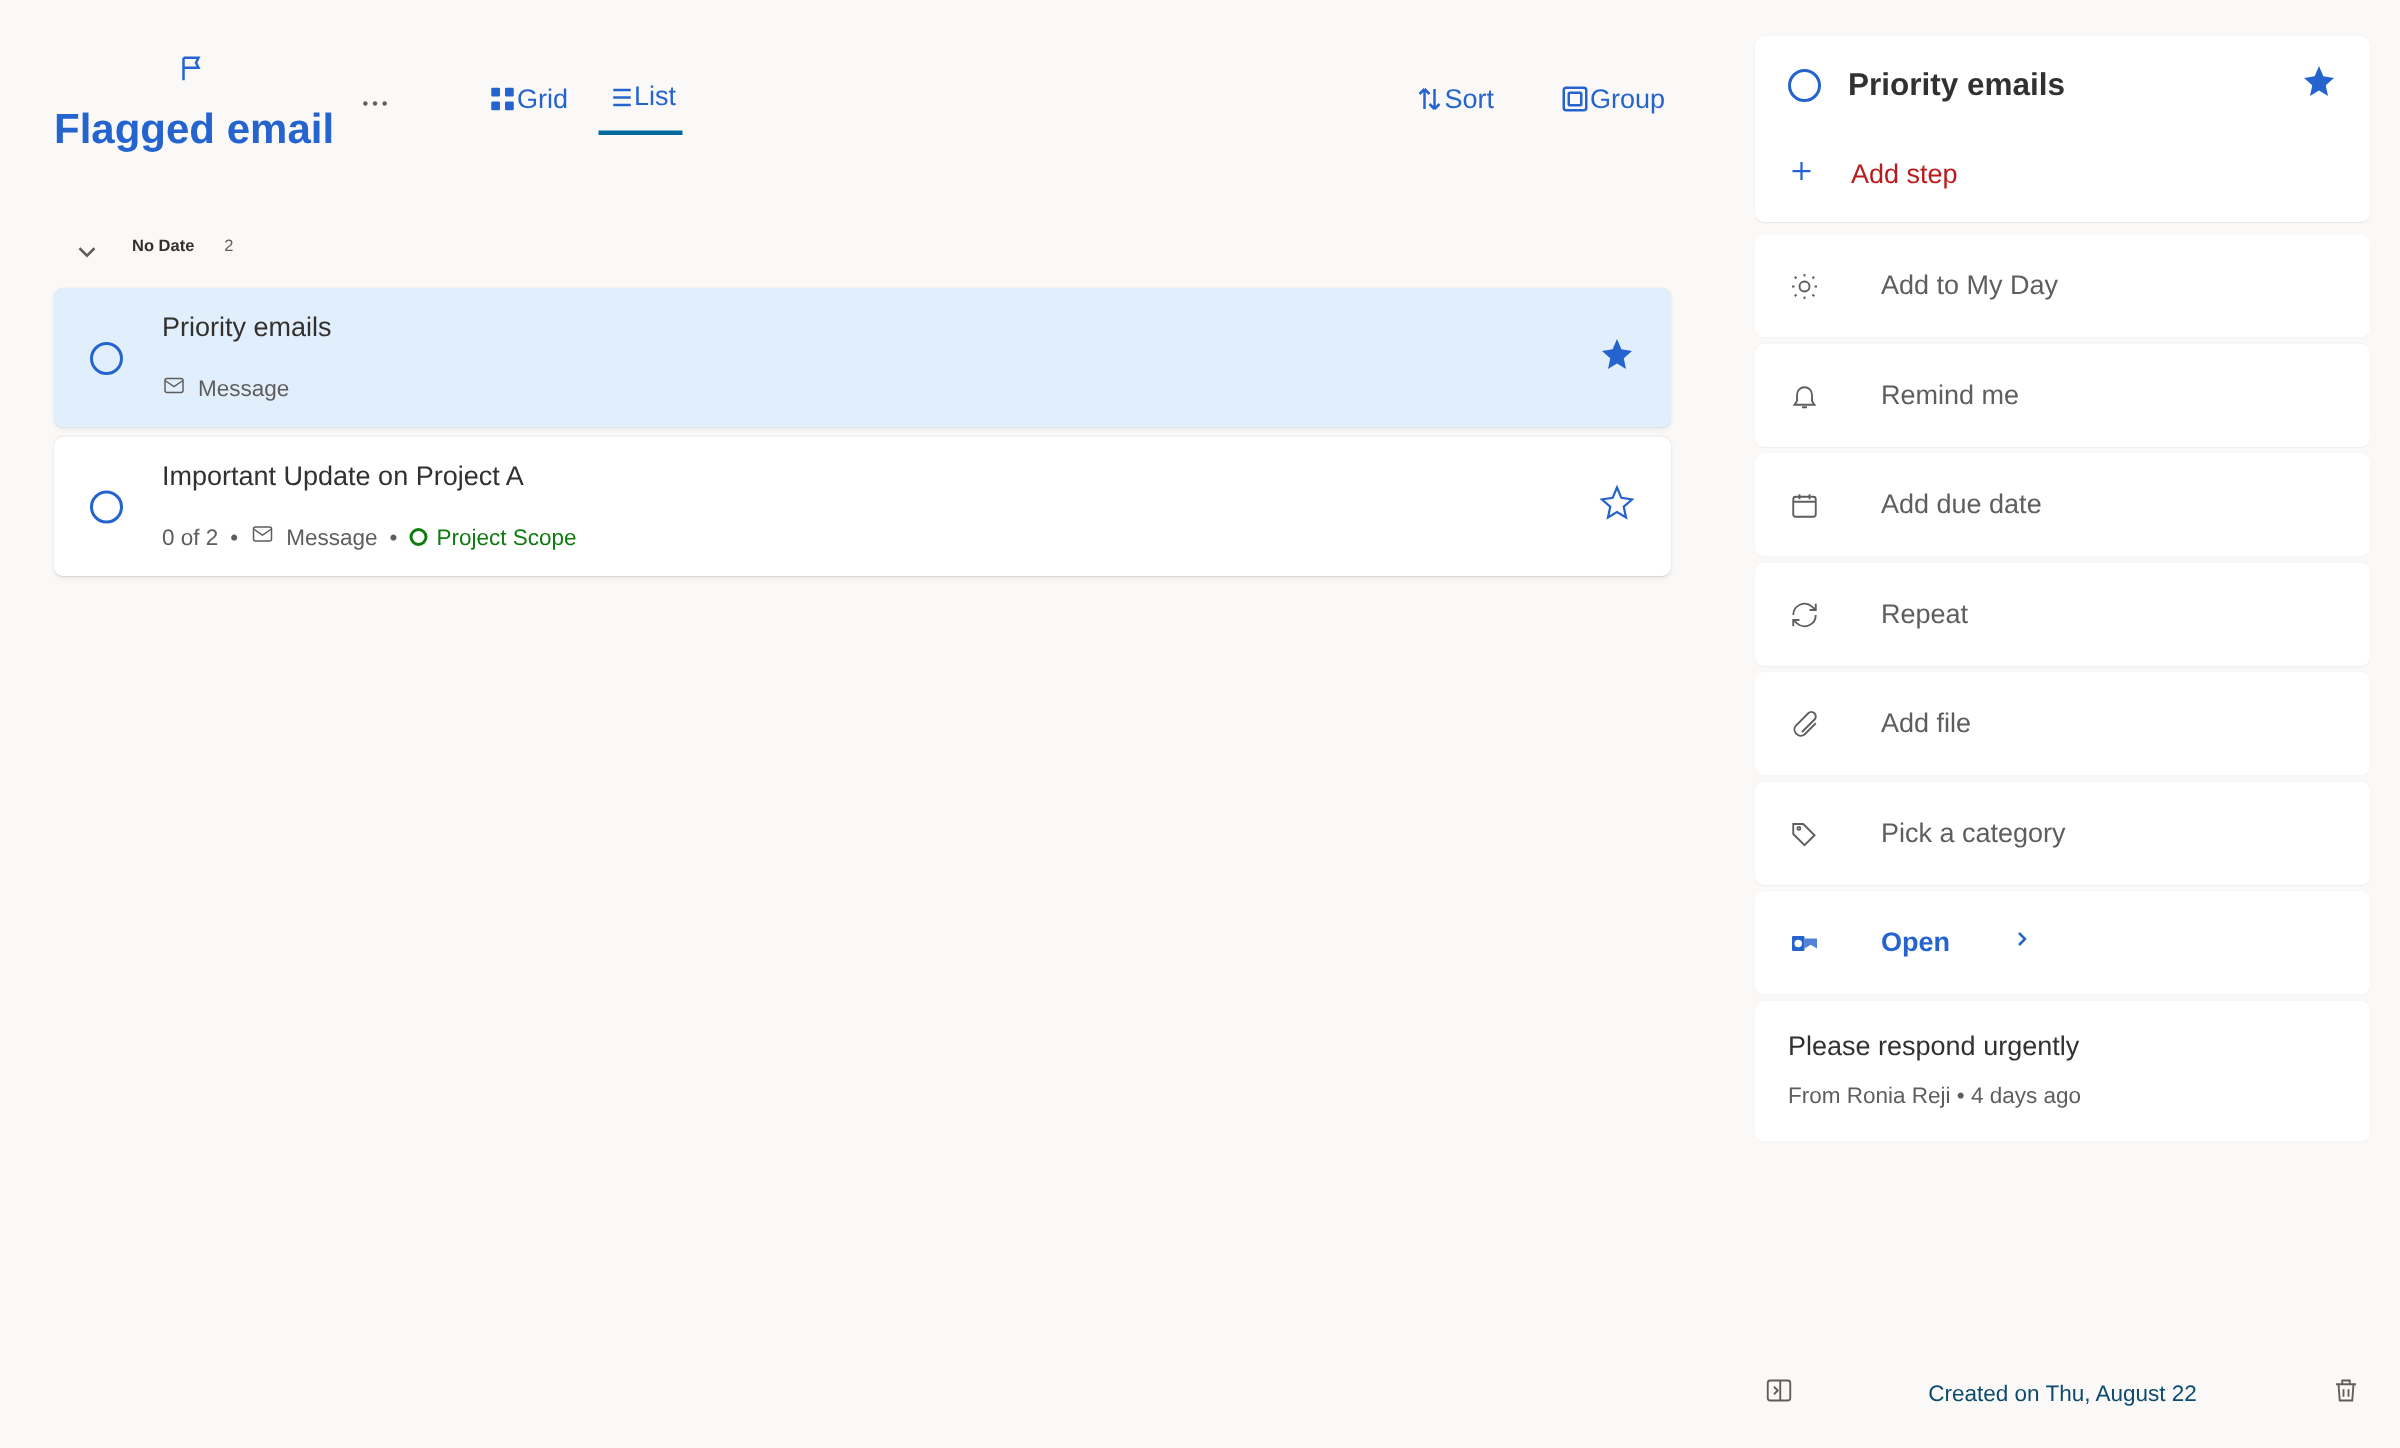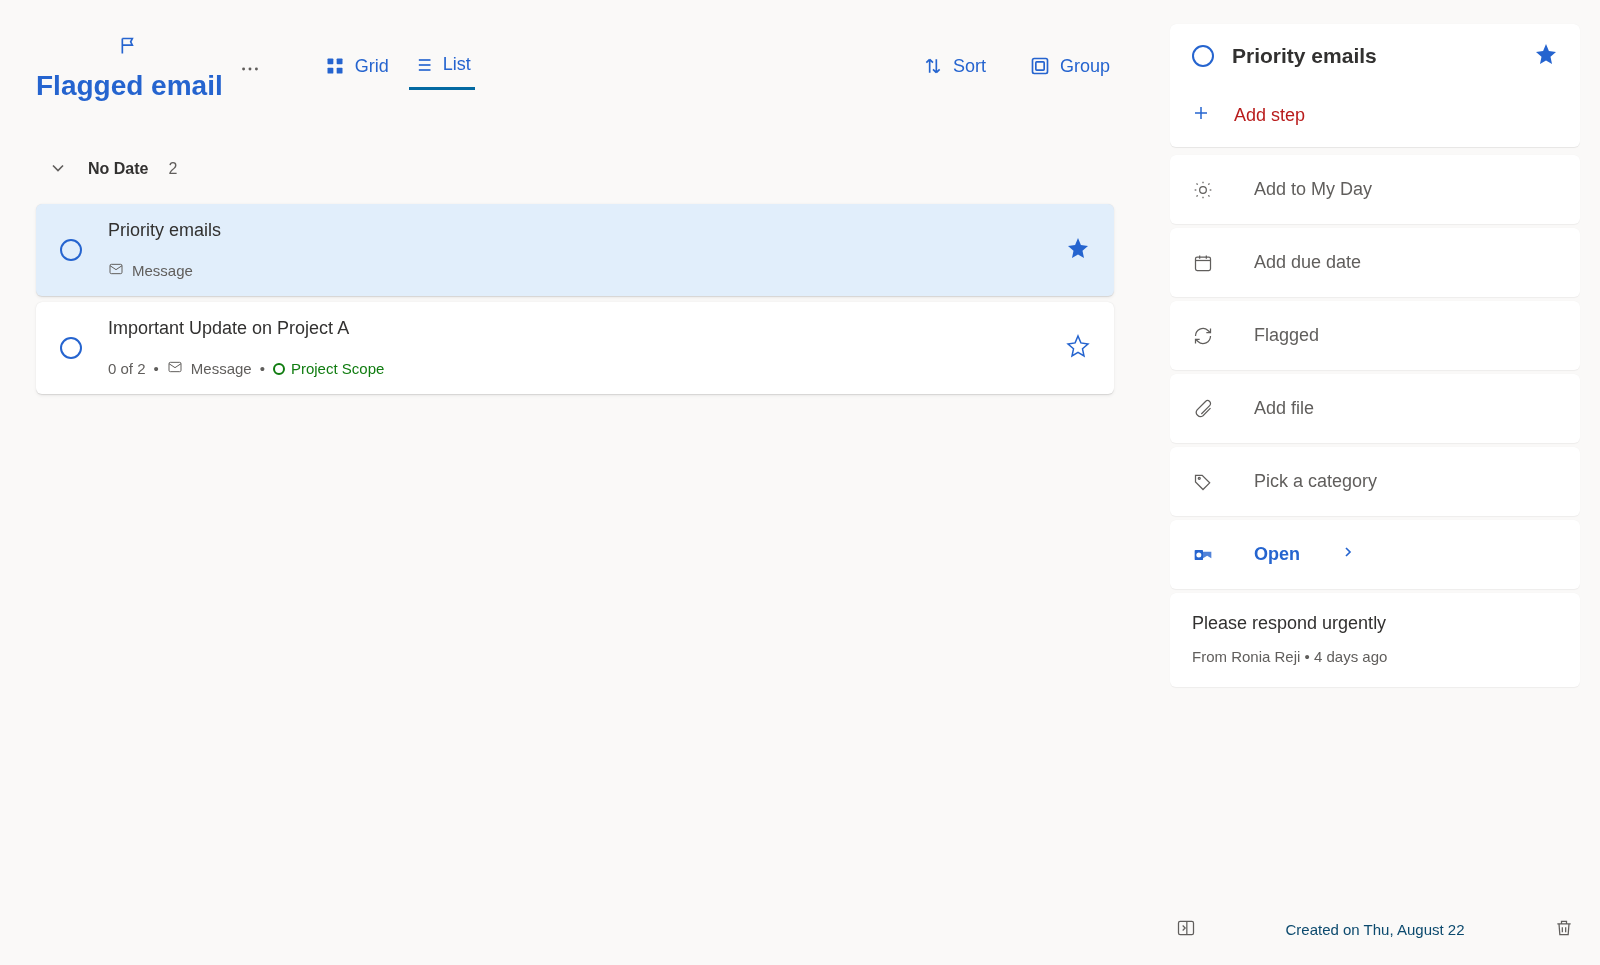--- a/index.html
+++ b/index.html
@@ -42,43 +42,42 @@
   .page-title {
     font-size: 28px;
     font-weight: 600;
     color: #2564cf;
   }
   .more-icon { color: #605e5c; display: flex; align-items:center; }
   .spacer-mid { width: 28px; }
   .view-btn, .tool-btn {
     display: flex;
     align-items: center;
-    gap: 10px;
     color: #2564cf;
     font-size: 18px;
     background: none;
     border: none;
     cursor: pointer;
     padding: 6px 4px 12px 4px;
   }
   .view-btn.active { border-bottom: 3px solid #0369a1; }
   .toolbar-right {
     margin-left: auto;
     display: flex;
     gap: 36px;
   }
   .icon-sm { display: inline-flex; align-items: center; }
   .icon-sm svg { width: 20px; height: 20px; }
   
   .group-header {
     display: flex;
-    align-items: flex-end;
+    align-items: flex-start;
     gap: 20px;
-    padding: 0 12px 26px 12px;
-    font-size: 16px;
+    padding: 0 12px 14px 12px;
+    font-size: 11px;
   }
   .chev { color: #605e5c; }
   .group-name { font-weight: 600; color: #323130; }
   .group-count { color: #605e5c; }
   
   .task-card {
     background: #fff;
     border-radius: 6px;
     display: flex;
     align-items: center;
@@ -333,20 +332,29 @@
           <line x1="22" y1="12" x2="20" y2="12"></line>
           <line x1="5.6" y1="5.6" x2="4.2" y2="4.2"></line>
           <line x1="19.8" y1="19.8" x2="18.4" y2="18.4"></line>
           <line x1="18.4" y1="5.6" x2="19.8" y2="4.2"></line>
           <line x1="4.2" y1="19.8" x2="5.6" y2="18.4"></line>
         </svg>
     </span>
     <span>Add to My Day</span>
   </div>
 
+  <div class="detail-item">
+    <span class="detail-icon">
+      <svg viewBox="0 0 24 24" fill="none" stroke="currentColor" stroke-width="1.5">
+          <path d="M18 16v-5a6 6 0 10-12 0v5l-2 3h16z"></path>
+          <path d="M10 21h4"></path>
+        </svg>
+    </span>
+    <span>Remind me</span>
+  </div>
 
   <div class="detail-item">
     <span class="detail-icon">
       <svg viewBox="0 0 24 24" fill="none" stroke="currentColor" stroke-width="1.5">
           <rect x="3" y="5" width="18" height="16" rx="2"></rect>
           <line x1="3" y1="9" x2="21" y2="9"></line>
           <line x1="8" y1="3" x2="8" y2="7"></line>
           <line x1="16" y1="3" x2="16" y2="7"></line>
         </svg>
     </span>
@@ -355,21 +363,21 @@
 
   <div class="detail-item">
     <span class="detail-icon">
       <svg viewBox="0 0 24 24" fill="none" stroke="currentColor" stroke-width="1.5">
           <path d="M3 12a9 9 0 0115-6.7L21 8"></path>
           <path d="M21 3v5h-5"></path>
           <path d="M21 12a9 9 0 01-15 6.7L3 16"></path>
           <path d="M3 21v-5h5"></path>
         </svg>
     </span>
-    <span>Flagged</span>
+    <span>Repeat</span>
   </div>
 
   <div class="detail-item">
     <span class="detail-icon">
       <svg viewBox="0 0 24 24" fill="none" stroke="currentColor" stroke-width="1.5">
           <path d="M21 11l-9 9a5 5 0 01-7-7l10-10a3.5 3.5 0 015 5L10 18"></path>
         </svg>
     </span>
     <span>Add file</span>
   </div>

